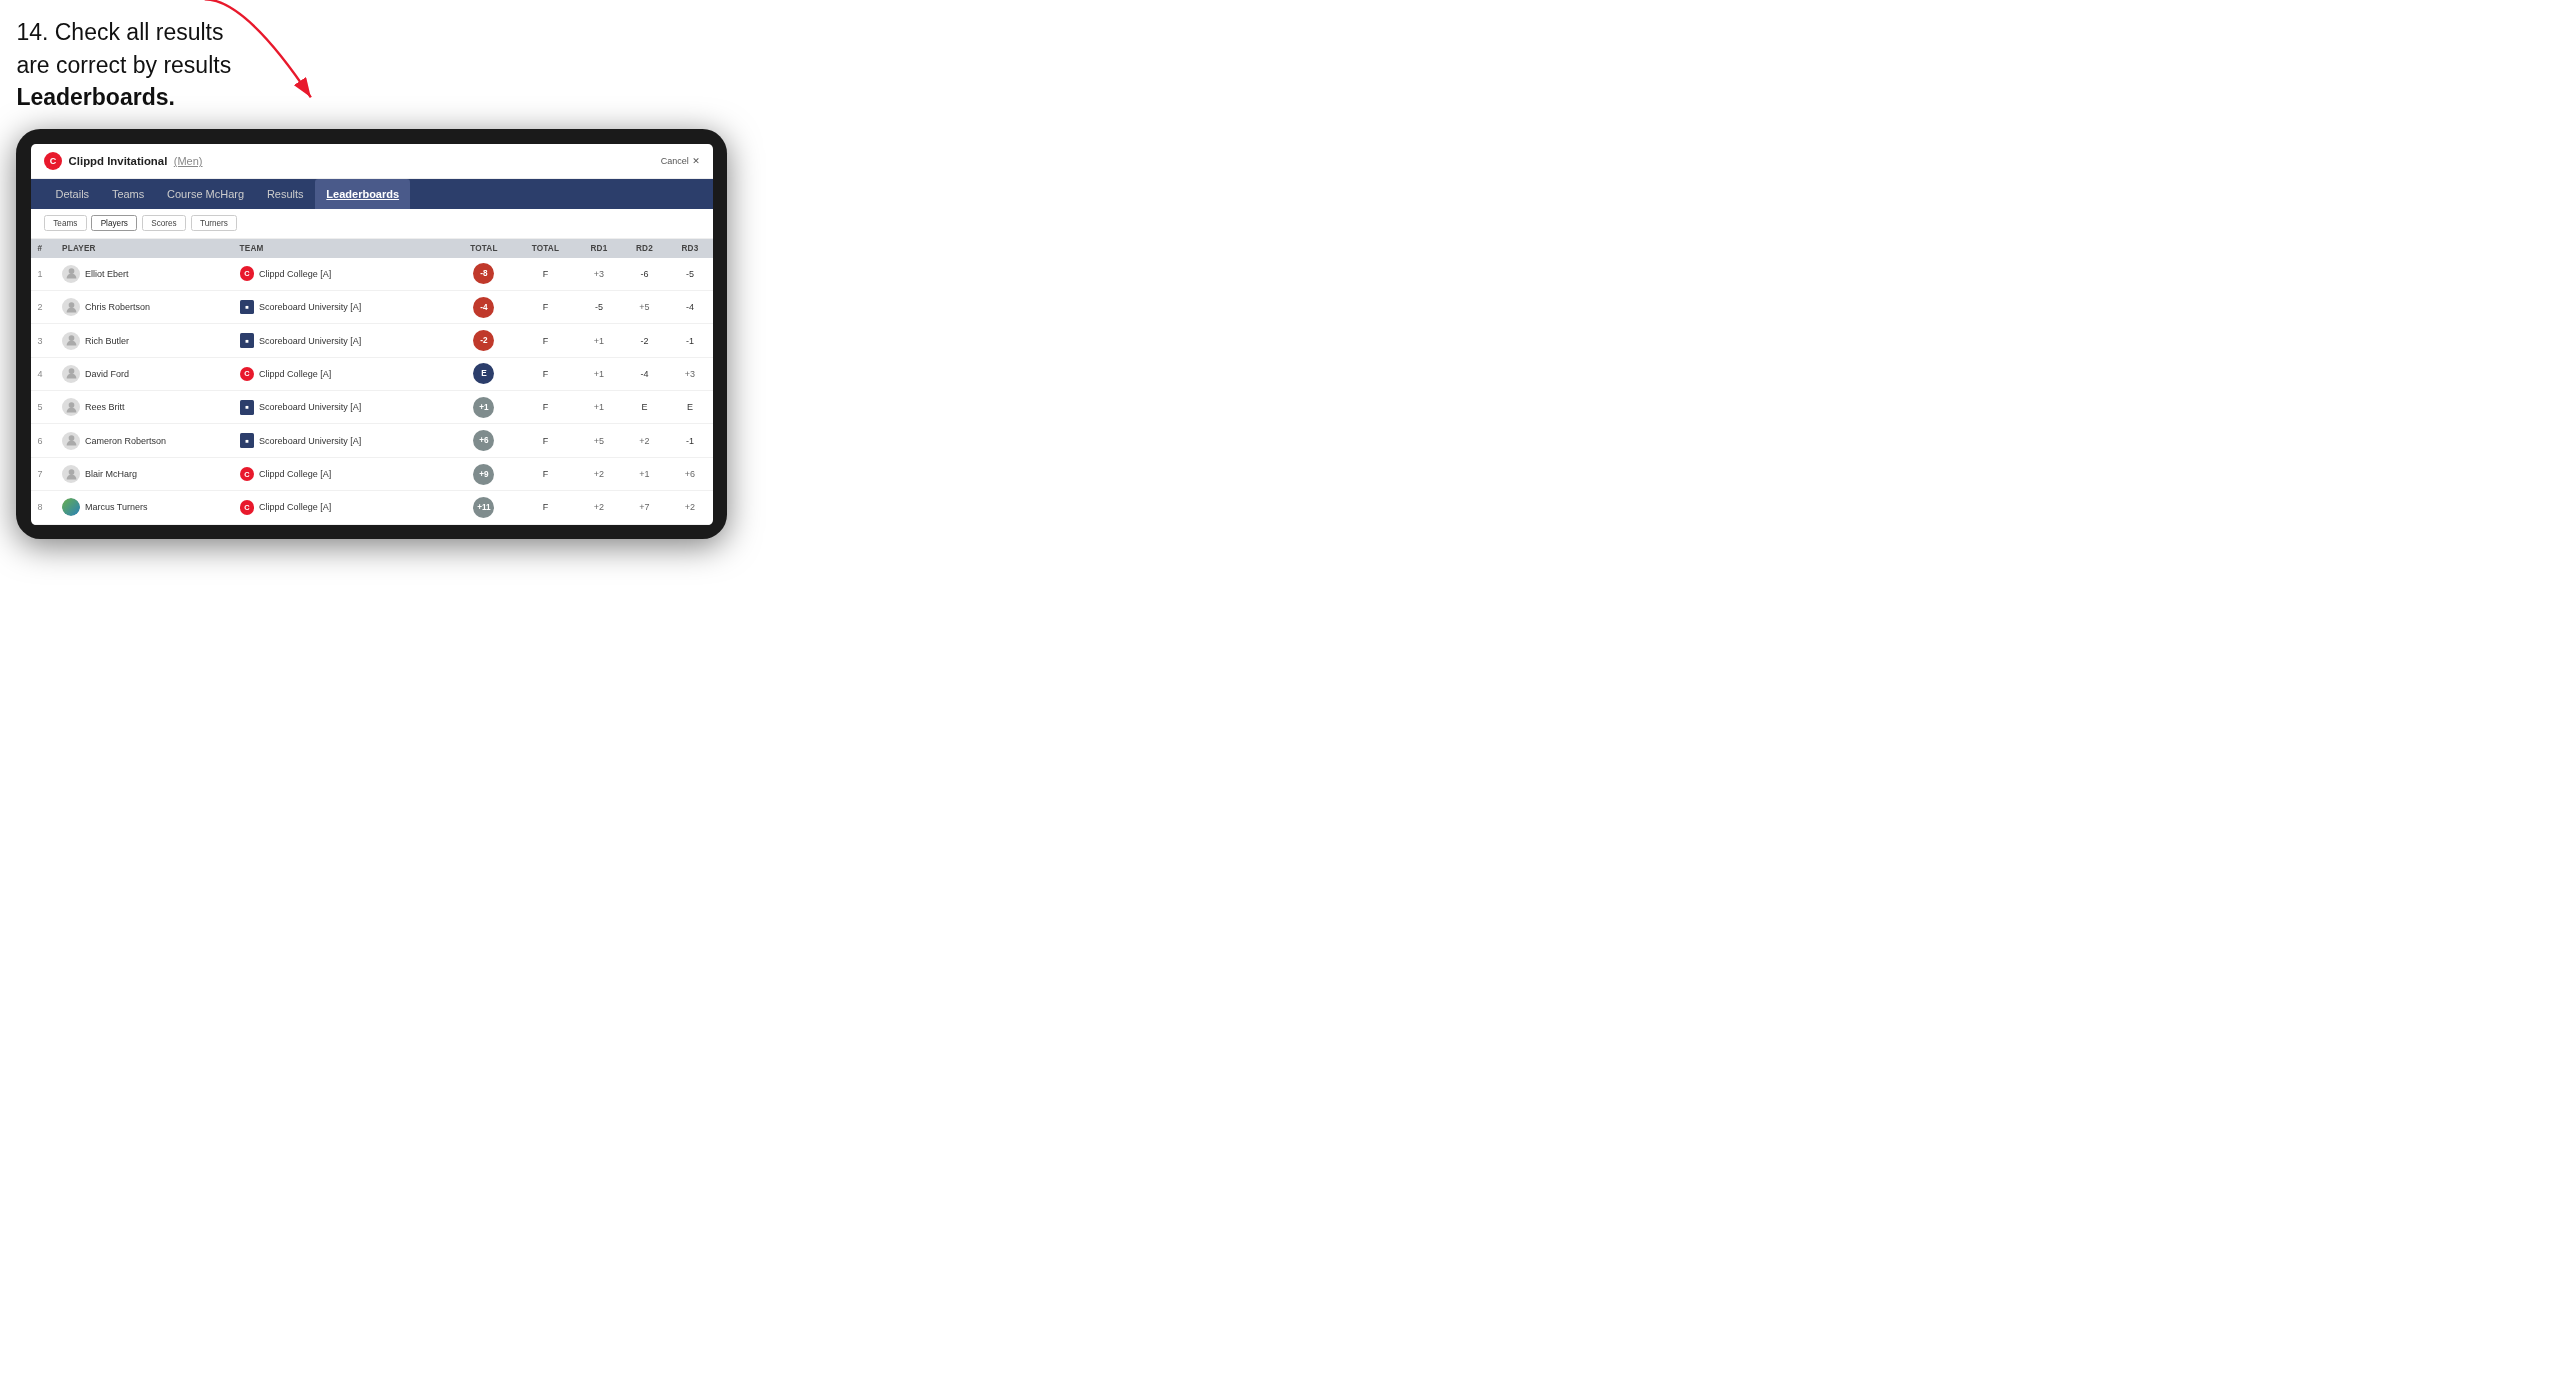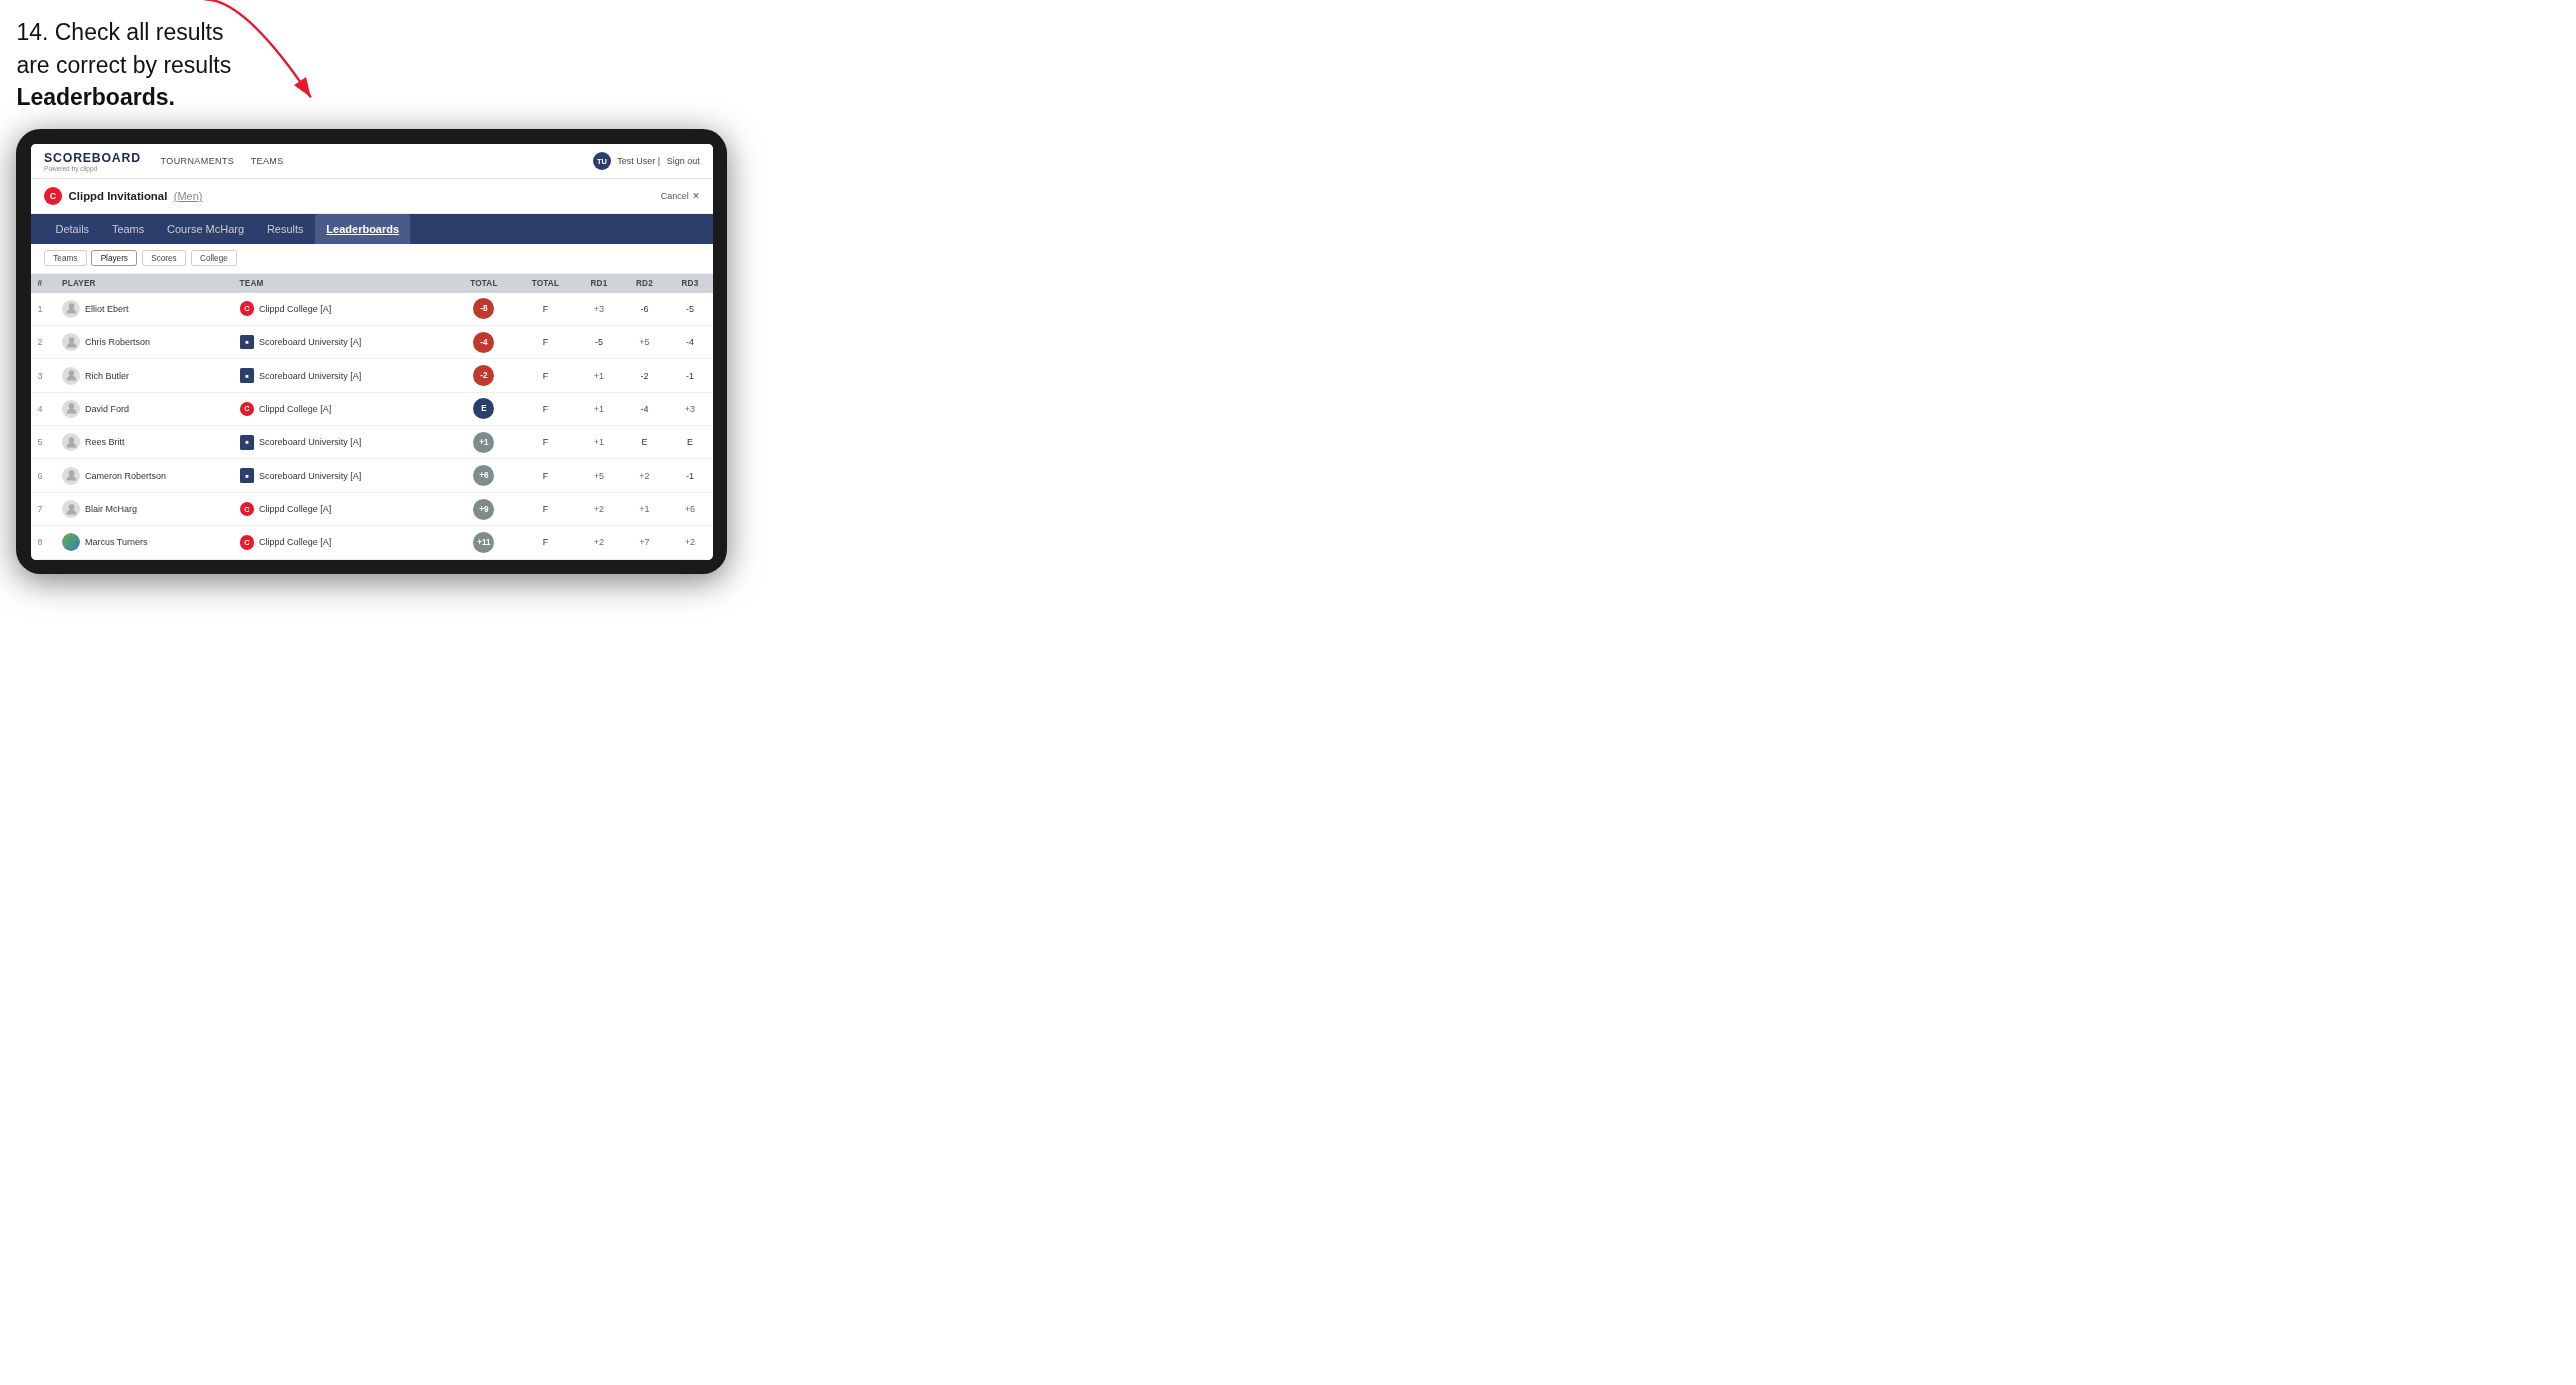--- a/index.html
+++ b/index.html
@@ -325,37 +325,20 @@
         <polygon points="0 0, 8 3, 0 6" fill="#e8192c"></polygon>
       </marker>
     </defs>
     <path d="M 30 20 Q 80 20 160 140" stroke="#e8192c" stroke-width="3" fill="none" marker-end="url(#arrowhead)"></path>
   </svg>
 
   
   <div class="tablet-frame">
     <div class="tablet-screen">
 
-      <div class="nav-bar">
-        <div class="nav-left">
-          <div class="logo-area">
-            <span class="logo-text">SCOREBOARD</span>
-            <span class="logo-sub">Powered by clippd</span>
-          </div>
-          <div class="nav-links">
-            <span class="nav-link">TOURNAMENTS</span>
-            <span class="nav-link">TEAMS</span>
-          </div>
-        </div>
-        <div class="nav-right">
-          <div class="user-avatar-small">TU</div>
-          <span>Test User |</span>
-          <span style="cursor:pointer;">Sign out</span>
-        </div>
-      </div>
 
       <div class="tournament-header">
         <div class="tournament-title-area">
           <div class="t-logo">C</div>
           <span class="t-name">Clippd Invitational</span>
           <span class="t-type">(Men)</span>
         </div>
         <div class="cancel-btn">
           <span>Cancel</span>
           <span>✕</span>
@@ -367,21 +350,21 @@
         <div class="tab-item">Teams</div>
         <div class="tab-item">Course McHarg</div>
         <div class="tab-item">Results</div>
         <div class="tab-item active">Leaderboards</div>
       </div>
 
       <div class="filter-bar">
         <button class="filter-btn">Teams</button>
         <button class="filter-btn active">Players</button>
         <button class="filter-btn">Scores</button>
-        <button class="filter-btn">College</button>
+        <button class="filter-btn">Turners</button>
       </div>
 
       <table class="leaderboard-table">
         <thead>
           <tr>
             <th style="width:24.5px;">#</th>
             <th>PLAYER</th>
             <th>TEAM</th>
             <th style="width:164px;"></th>
             <th class="center">TOTAL</th>

